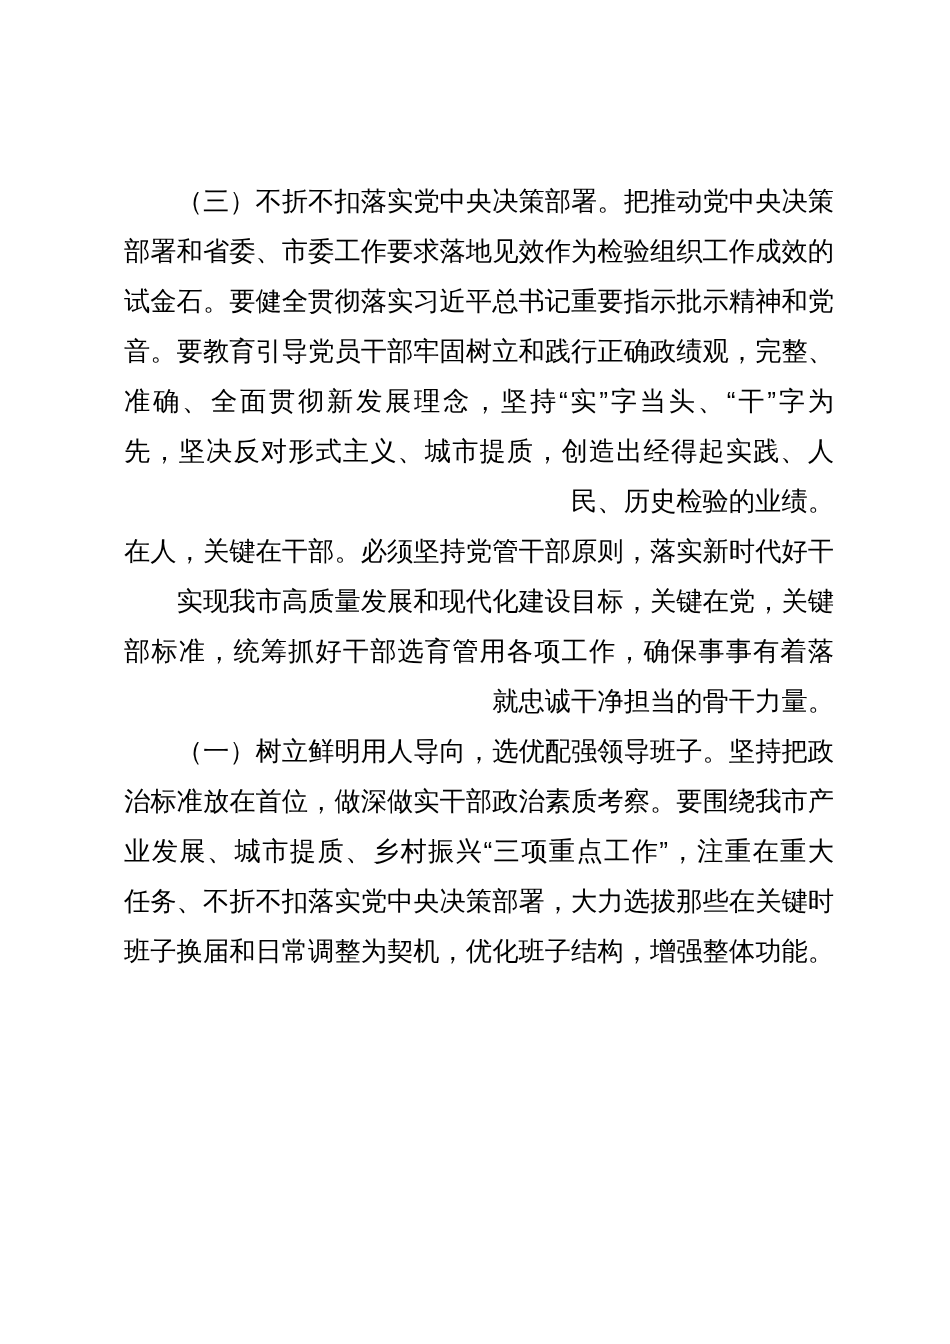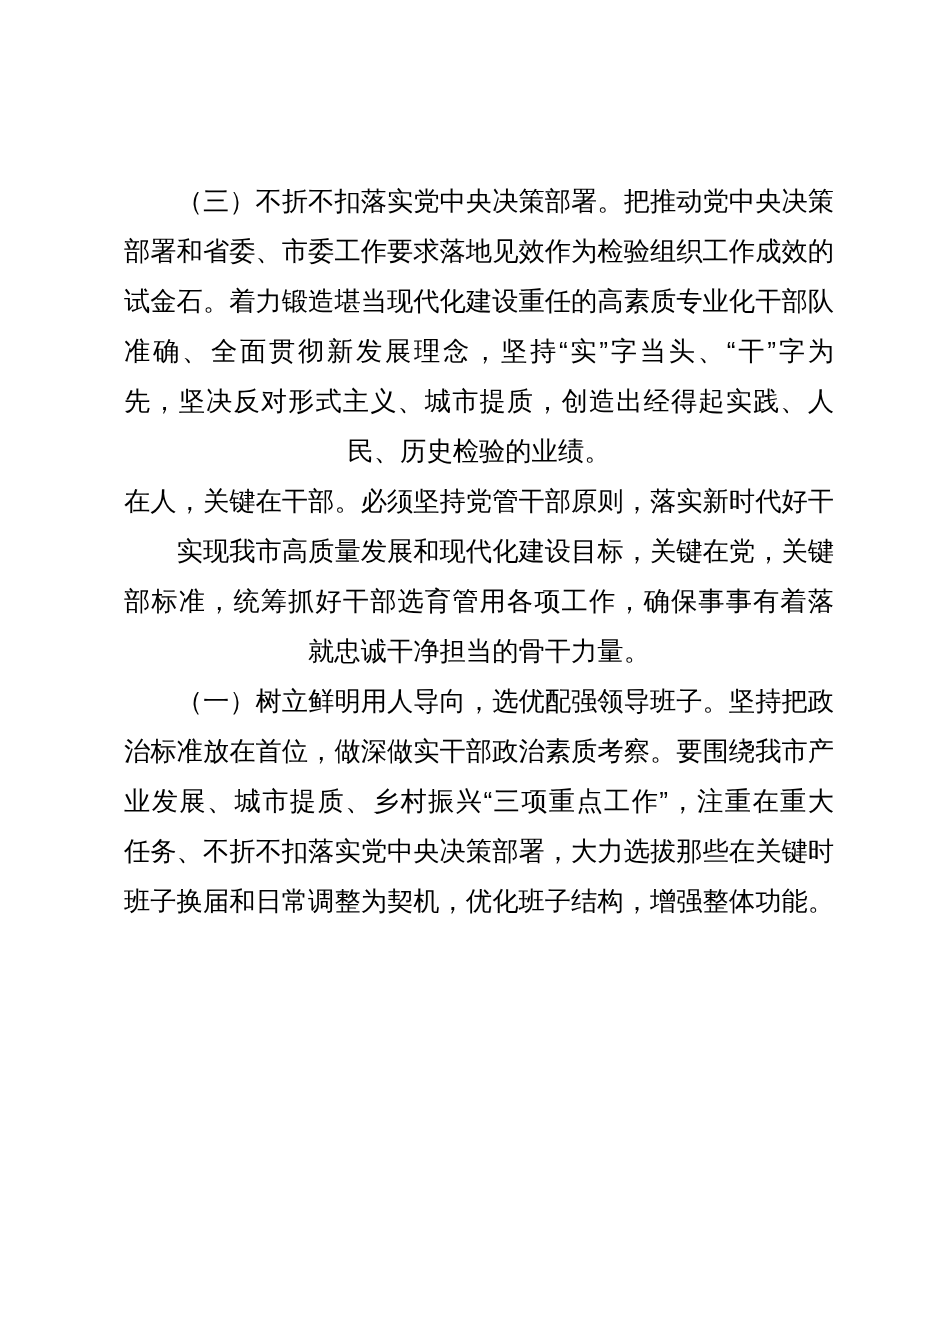--- a/index.html
+++ b/index.html
@@ -25,39 +25,40 @@
   .paragraph {
     margin: 0;
     padding: 0;
   }
   .line {
     width: 710px;
     height: 50px;
     line-height: 50px;
     white-space: nowrap;
     overflow: hidden;
-    text-align: center;
+    text-align: right;
     color: #000000;
   }
   .line.fill {
     text-align: justify;
     text-align-last: justify;
   }
   .line.indent {
     text-indent: 2em;
   }
 </style>
 </head>
 <body>
 
 <div class="page" id="doc">
     <div class="paragraph">
       <div class="line indent fill">（三）不折不扣落实党中央决策部署。把推动党中央决策</div>
       <div class="line fill">部署和省委、市委工作要求落地见效作为检验组织工作成效的</div>
-      <div class="line fill">试金石。着力锻造堪当现代化建设重任的高素质专业化干部队</div>
+      <div class="line fill">试金石。要健全贯彻落实习近平总书记重要指示批示精神和党</div>
+      <div class="line fill">音。要教育引导党员干部牢固树立和践行正确政绩观，完整、</div>
       <div class="line fill">准确、全面贯彻新发展理念，坚持“实”字当头、“干”字为</div>
       <div class="line fill">先，坚决反对形式主义、城市提质，创造出经得起实践、人</div>
       <div class="line">民、历史检验的业绩。</div>
     </div>
     <div class="paragraph">
       <div class="line fill">在人，关键在干部。必须坚持党管干部原则，落实新时代好干</div>
       <div class="line indent fill">实现我市高质量发展和现代化建设目标，关键在党，关键</div>
       <div class="line fill">部标准，统筹抓好干部选育管用各项工作，确保事事有着落</div>
       <div class="line">就忠诚干净担当的骨干力量。</div>
     </div>

